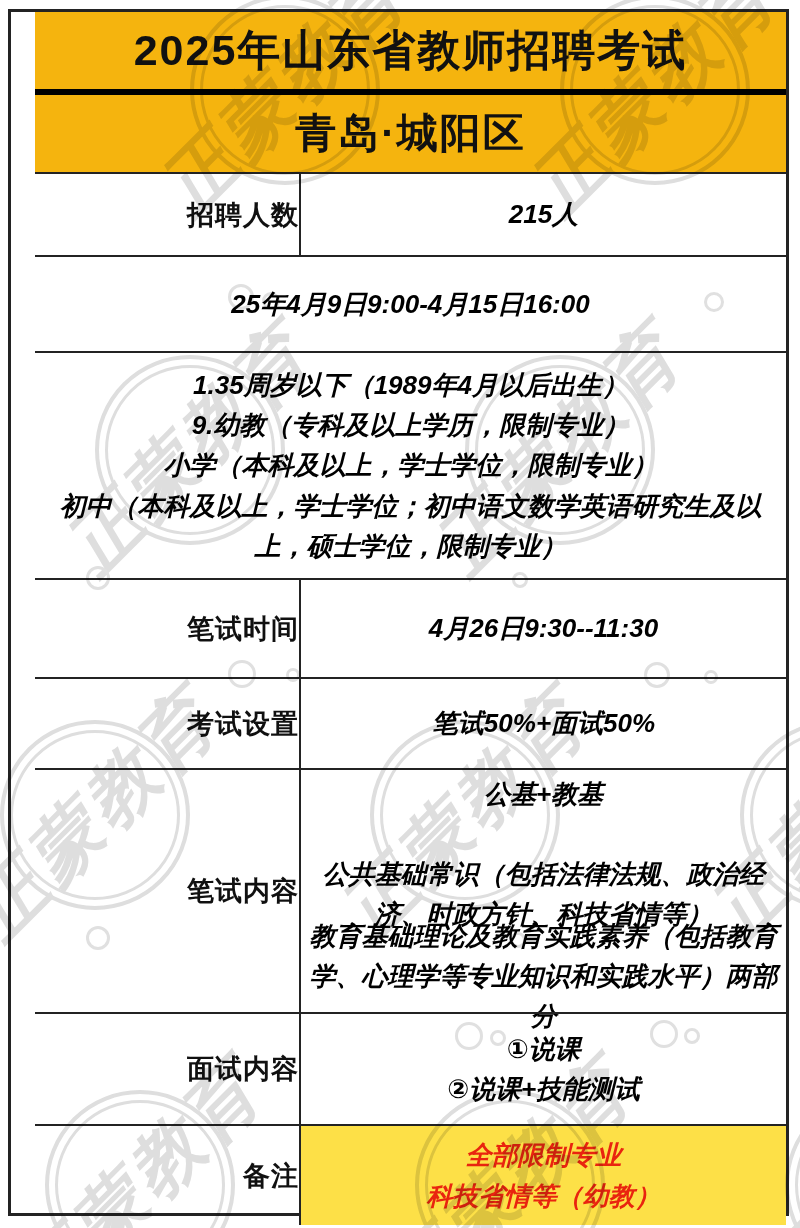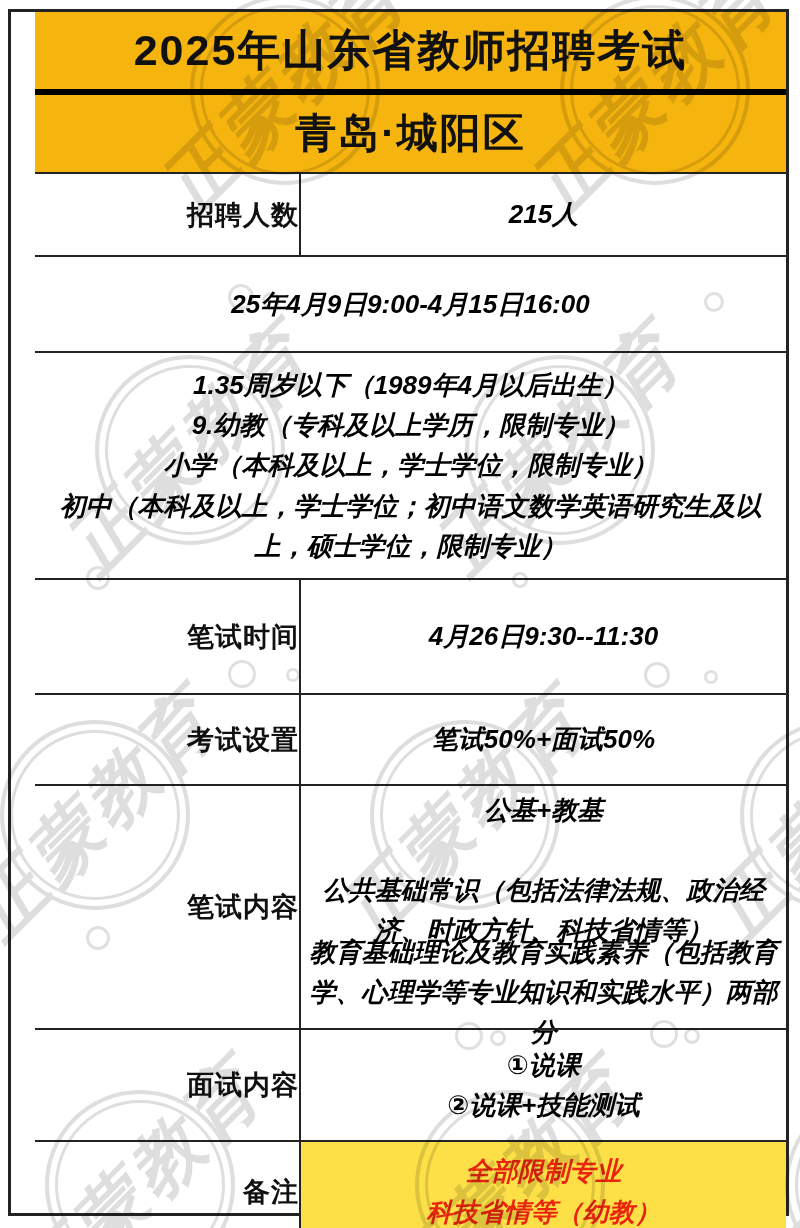--- a/index.html
+++ b/index.html
@@ -32,21 +32,21 @@
     width:266px;border-right:2px solid #232323;flex:0 0 266px;justify-content:flex-end;
   }
   .cell-label .t{font-size:27px;font-weight:900;color:#101010;letter-spacing:1px;}
   .cell-value{
     flex:1 1 auto;flex-direction:column;padding:4px 8px;
   }
   .vline{
     font-size:26px;font-weight:700;font-style:italic;color:#000000;
     line-height:1.54;text-align:center;min-height:1.54em;width:100%;
   }
-  .h-r1{height:83px;} .h-r2{height:96px;} .h-r3{height:227px;} .h-r4{height:115px;}
+  .h-r1{height:83px;} .h-r2{height:96px;} .h-r3{height:227px;} .h-r4{height:99px;}
   .h-r5{height:91px;} .h-r6{height:244px;} .h-r7{height:112px;} .h-r8{height:101px;}
   .remark-value{background:#fde047;}
   .remark-value .vline{color:#E9240F;font-weight:800;}
   
   .wm-layer{
     position:absolute;inset:0;pointer-events:none;z-index:5;
     mix-blend-mode:multiply;opacity:.55;overflow:hidden;
   }
   .stamp{
     position:absolute;width:190px;height:190px;border-radius:50%;

